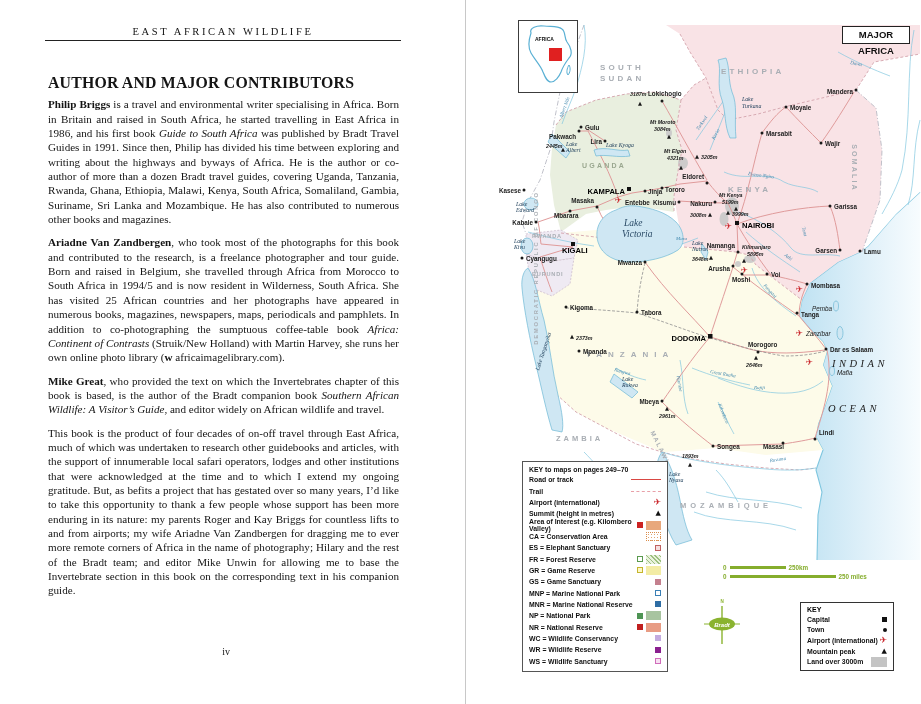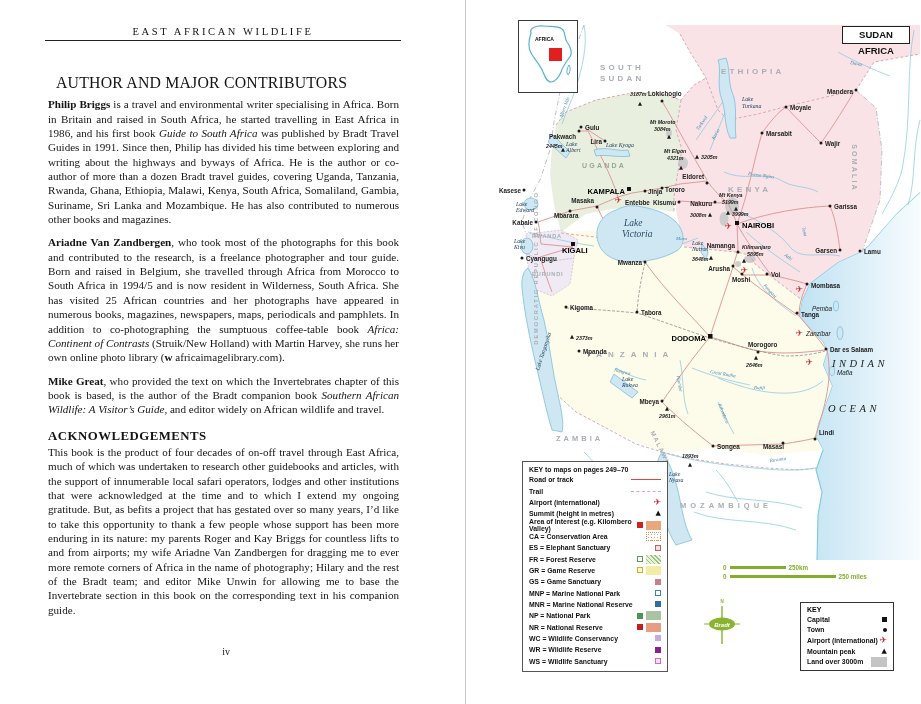--- a/index.html
+++ b/index.html
@@ -4,21 +4,21 @@
 <style>
   html,body{margin:0;padding:0;background:#fff}
   .spread{position:relative;width:921px;height:704px;background:#fff;overflow:hidden}
   .gutter{position:absolute;left:465px;top:0;width:1px;height:704px;background:#c8c8c8}
 
   
   .lp{position:absolute;left:0;top:0;width:466px;height:704px;font-family:"Liberation Serif",serif;color:#141414}
   .lp-head{position:absolute;left:45px;top:26px;width:356px;text-align:center;font-size:10.5px;letter-spacing:2.6px}
   .lp-rule{position:absolute;left:45px;top:40px;width:356px;border-top:1.4px solid #222}
   .lp-body{position:absolute;left:48px;top:76px;width:351px;font-size:11.1px;line-height:14.35px;text-align:justify}
-  .lp-title{font-family:"Liberation Serif",serif;font-size:15.8px;font-weight:normal;letter-spacing:.2px;margin:0 8px 7px}
+  .lp-title{font-family:"Liberation Serif",serif;font-size:15.8px;font-weight:bold;letter-spacing:.2px;margin:0 0 7px}
   .lp-body p{margin:0 0 9px}
   .ack-title{font-size:12.8px;font-weight:bold;letter-spacing:.5px;margin:12px 0 2px}
   .pageno{position:absolute;left:200px;top:646px;width:30px;text-align:right;font-size:10px}
 
   
   .rp{position:absolute;left:466px;top:0;width:455px;height:704px}
   .map{position:absolute;left:0;top:0}
   svg text{font-family:"Liberation Sans",sans-serif}
   .tn{font-size:6.3px;font-weight:bold;fill:#1c1c1c}
   .te{text-anchor:end}
@@ -90,21 +90,20 @@
 <div class="spread">
 
   <div class="lp">
     <div class="lp-head">EAST AFRICAN WILDLIFE</div>
     <div class="lp-rule"></div>
     <div class="lp-body">
       <h1 class="lp-title">AUTHOR AND MAJOR CONTRIBUTORS</h1>
       <p><span style="font-weight: bold;">Philip Briggs</span><span> is a travel and environmental writer specialising in Africa. Born in Britain and raised in South Africa, he started travelling in East Africa in 1986, and his first book </span><span style="font-style: italic;">Guide to South Africa</span><span> was published by Bradt Travel Guides in 1991. Since then, Philip has divided his time between exploring and writing about the highways and byways of Africa. He is the author or co-author of more than a dozen Bradt travel guides, covering Uganda, Tanzania, Rwanda, Ghana, Ethiopia, Malawi, Kenya, South Africa, Somaliland, Gambia, Suriname, Sri Lanka and Mozambique. He has also contributed to numerous other books and magazines.</span></p>
       <p><span style="font-weight: bold;">Ariadne Van Zandbergen</span><span>, who took most of the photographs for this book and contributed to the research, is a freelance photographer and tour guide. Born and raised in Belgium, she travelled through Africa from Morocco to South Africa in 1994/5 and is now resident in Wilderness, South Africa. She has visited 25 African countries and her photographs have appeared in numerous books, magazines, newspapers, maps, periodicals and pamphlets. In addition to co-photographing the sumptuous coffee-table book </span><span style="font-style: italic;">Africa: Continent of Contrasts</span><span> (Struik/New Holland) with Martin Harvey, she runs her own online photo library (</span><span style="font-weight: bold;">w</span><span> africaimagelibrary.com).</span></p>
       <p><span style="font-weight: bold;">Mike Great</span><span>, who provided the text on which the Invertebrates chapter of this book is based, is the author of the Bradt companion book </span><span style="font-style: italic;">Southern African Wildlife: A Visitor’s Guide</span><span>, and editor widely on African wildlife and travel.</span></p>
-      <div class="ack-title">ACKNOWLEDGEMENTS</div>
       <p>This book is the product of four decades of on-off travel through East Africa, much of which was undertaken to research other guidebooks and articles, with the support of innumerable local safari operators, lodges and other institutions that were acknowledged at the time and to which I extend my ongoing gratitude. But, as befits a project that has gestated over so many years, I’d like to take this opportunity to thank a few people whose support has been more enduring in its nature: my parents Roger and Kay Briggs for countless lifts to and from airports; my wife Ariadne Van Zandbergen for dragging me to ever more remote corners of Africa in the name of photography; Hilary and the rest of the Bradt team; and editor Mike Unwin for allowing me to base the Invertebrate section in this book on the corresponding text in his companion guide.</p>
     </div>
     <div class="pageno">iv</div>
   </div>
 
   <div class="gutter"></div>
 
   <div class="rp">
 
     <svg class="map" width="455" height="704" viewBox="0 0 455 704">
@@ -430,21 +429,21 @@
 
     <div class="inset">
       <svg width="55" height="68" viewBox="0 0 55 68">
         <path d="M12,12 C10,7 18,4 25,5 C32,6 38,4 43,8 C47,11 45,17 48,21 C52,26 54,33 50,37 C47,41 44,45 42,51 C40,56 36,61 32,61 C28,61 26,56 24,51 C22,45 16,39 12,32 C8,25 10,18 12,12 Z" fill="#fff" stroke="#5ab0d4" stroke-width="1.2"></path>
         <path d="M50,44 C52,47 51,52 49,54 C47,52 48,47 50,44 Z" fill="none" stroke="#5ab0d4" stroke-width="1"></path>
         <rect x="30" y="27" width="13" height="13" fill="#e02020"></rect>
         <text x="16" y="20" style="font:bold 5px 'Liberation Sans',sans-serif;fill:#111">AFRICA</text>
       </svg>
     </div>
 
-    <div class="corner">SUDAN AFRICA</div>
+    <div class="corner">MAJOR AFRICA</div>
 
     <div class="legend">
       <div class="ltitle">KEY to maps on pages 249–70</div>
       <div class="lrow">
           <span>Road or track</span>
           <span class="lsw">
             <i class="ln-road"></i>
           </span>
         </div>
       <div class="lrow">

